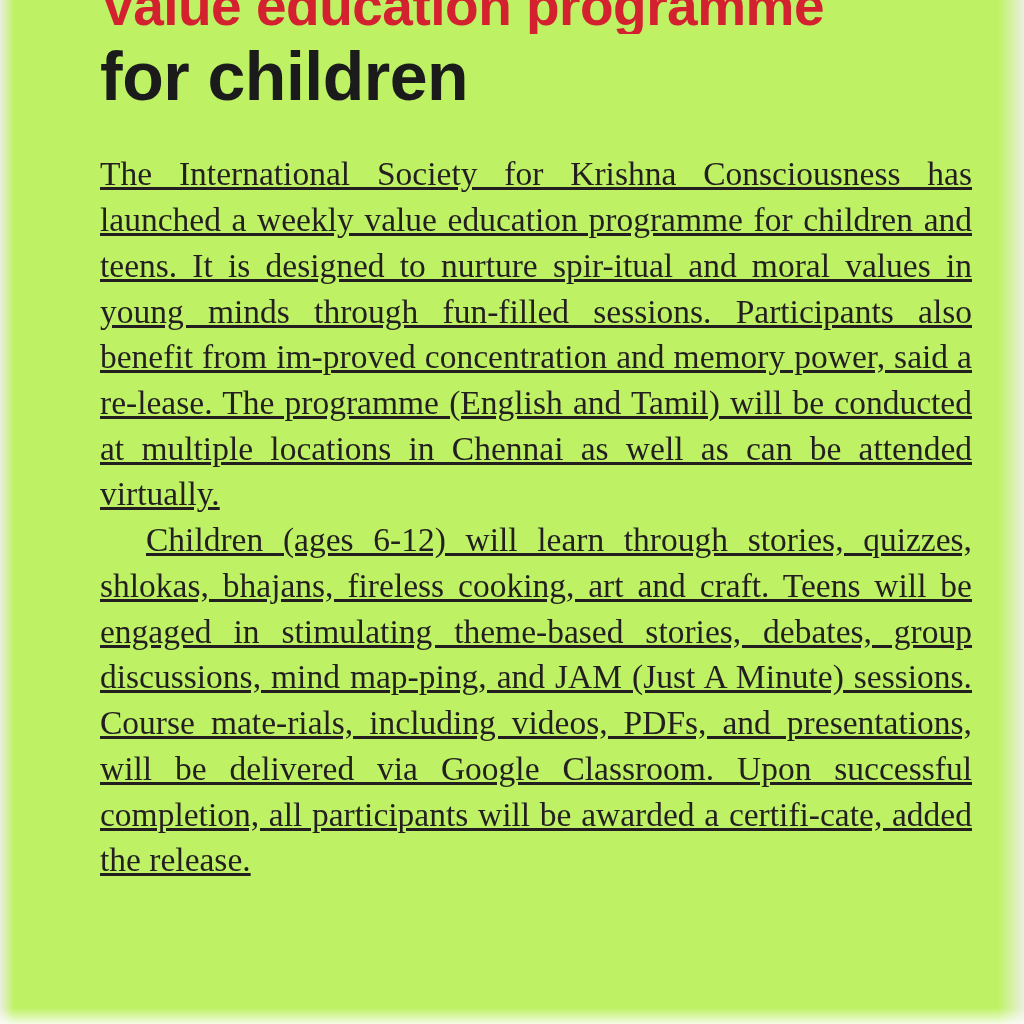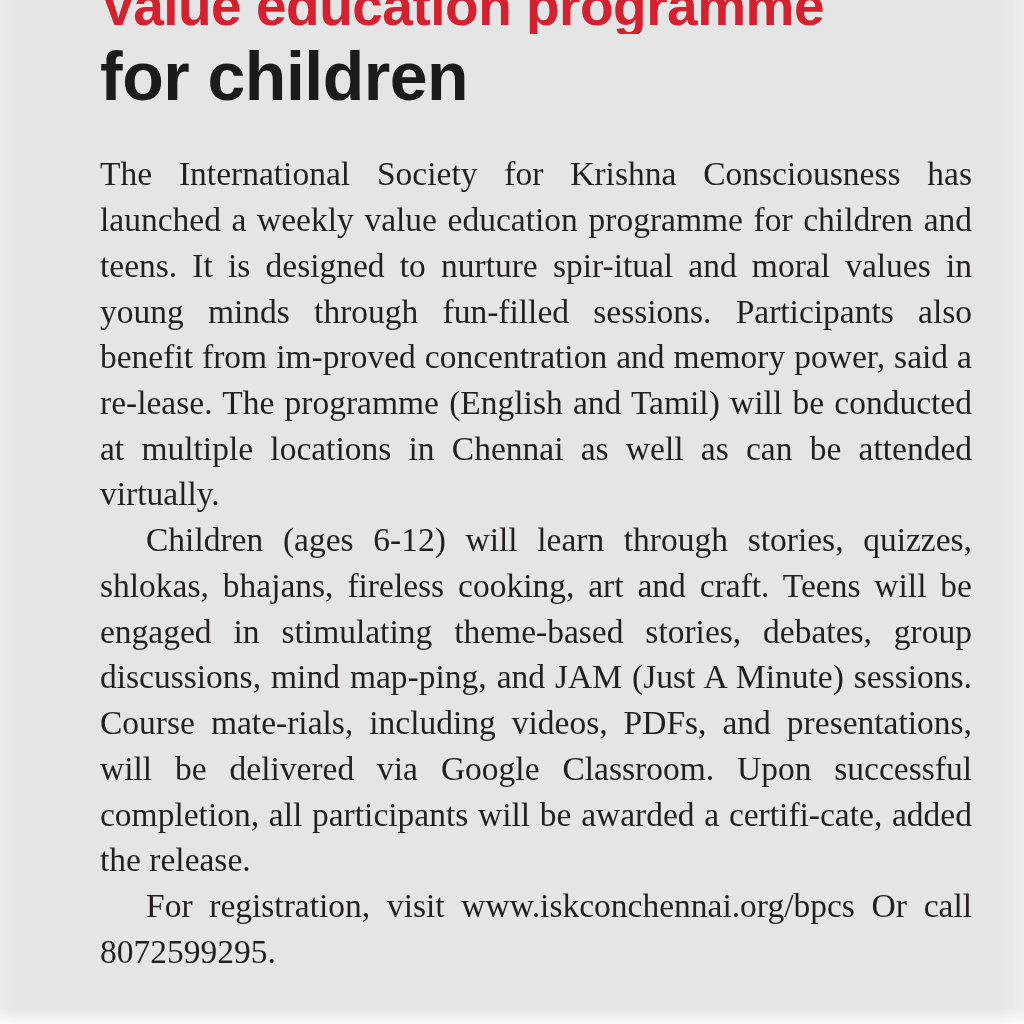--- a/index.html
+++ b/index.html
@@ -10,21 +10,21 @@
   body {
     width: 1024px;
     height: 1024px;
     overflow: hidden;
     font-family: "Liberation Serif", serif;
   }
   .page {
     position: relative;
     width: 1024px;
     height: 1024px;
-    background: #e5e5e5;
+    background: #bef264;
     overflow: hidden;
   }
   .article {
     position: absolute;
     left: 100px;
     top: -22px;
     width: 872px;
   }
   .headline {
     font-family: "Liberation Sans", sans-serif;
@@ -47,20 +47,21 @@
     margin-top: 8px;
   }
   .body-copy {
     margin-top: 40px;
     color: #231f20;
     font-size: 33.5px;
     line-height: 1.365;
     text-align: justify;
     text-justify: inter-word;
     hyphens: manual;
+    text-decoration: underline;
   }
   .body-copy p {
     margin: 0;
   }
   .body-copy p.indent {
     text-indent: 46px;
   }
   .body-copy p.last {
     overflow: hidden;
     max-height: 92px;
@@ -96,21 +97,20 @@
   <div class="article">
 
     <h1 class="headline">
       <span class="line1">Value education programme</span>
       <span class="line2">for children</span>
     </h1>
 
     <div class="body-copy">
       <p>The International Society for Krishna Consciousness has launched a weekly value education programme for children and teens. It is designed to nurture spir-itual and moral values in young minds through fun-filled sessions. Participants also benefit from im-proved concentration and memory power, said a re-lease. The programme (English and Tamil) will be conducted at multiple locations in Chennai as well as can be attended virtually.</p>
       <p class="indent">Children (ages 6-12) will learn through stories, quizzes, shlokas, bhajans, fireless cooking, art and craft. Teens will be engaged in stimulating theme-based stories, debates, group discussions, mind map-ping, and JAM (Just A Minute) sessions. Course mate-rials, including videos, PDFs, and presentations, will be delivered via Google Classroom. Upon successful completion, all participants will be awarded a certifi-cate, added the release.</p>
-      <p class="indent last">For registration, visit www.iskconchennai.org/bpcs Or call 8072599295.</p>
     </div>
 
   </div>
 
   <div class="edge-left"></div>
   <div class="edge-right"></div>
   <div class="fade-bottom"></div>
 </div>
 
 </body></html>

